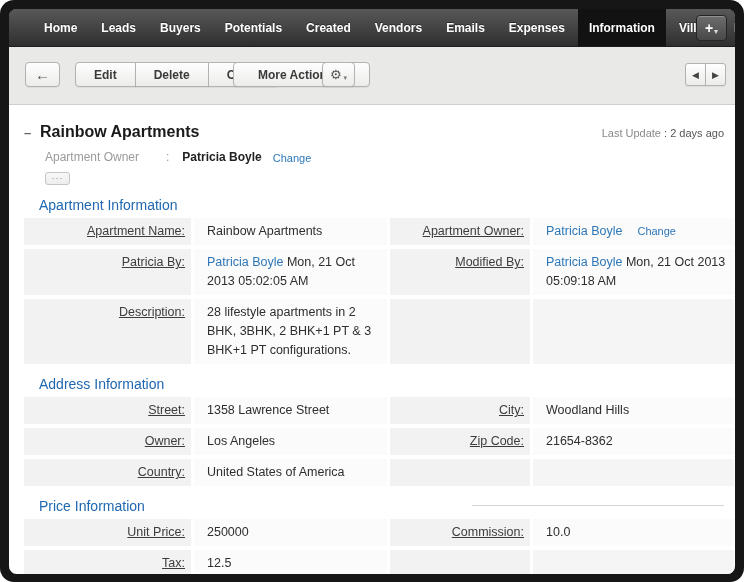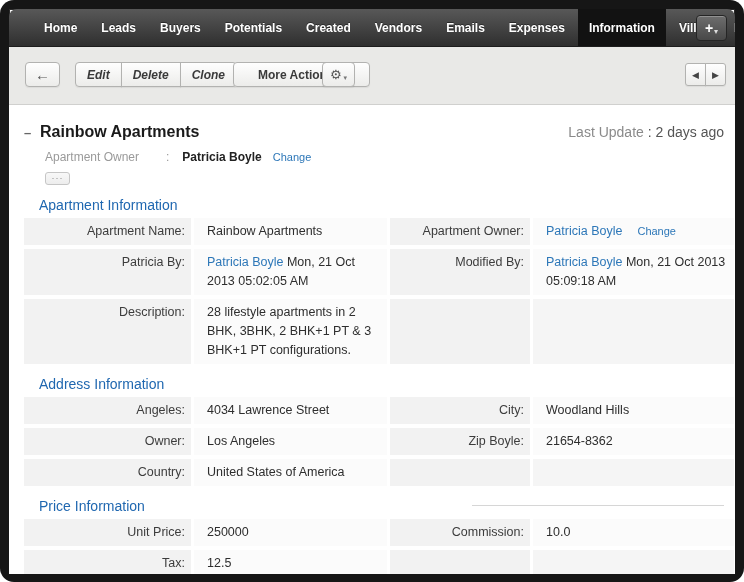--- a/index.html
+++ b/index.html
@@ -1,20 +1,20 @@
 <!DOCTYPE html>
 <html><head>
 <meta charset="utf-8">
 <style>
   * { margin:0; padding:0; box-sizing:border-box; }
   body { background:#fff; font-family:"Liberation Sans","DejaVu Sans",sans-serif; }
 
   .frame { width:744px; height:582px; background:#161616; border-radius:14px;
            padding:9px 9px 8px 9px; overflow:hidden; }
-  .window { width:726px; height:565px; border-radius:0; overflow:hidden;
+  .window { width:726px; height:565px; border-radius:8px; overflow:hidden;
             background:#fff; display:flex; flex-direction:column;
             box-shadow:inset 0 0 0 1px #2a2a2a; }
 
   
   .nav { height:38px; flex:0 0 38px; background:linear-gradient(#585858,#2f2f2f);
          display:flex; align-items:stretch; position:relative;
          border-radius:8px 8px 0 0; border-bottom:1px solid #1d1d1d; }
   .nav-item { display:flex; align-items:center; padding:0 11px; color:#fff;
               font-size:12px; font-weight:bold; cursor:default;
               text-shadow:0 -1px 0 rgba(0,0,0,.4); margin-left:2px; }
@@ -30,63 +30,63 @@
   
   .toolbar { height:58px; flex:0 0 58px; background:#e9e9e7;
              border-bottom:1px solid #d0d0ce; position:relative; }
   .tbtn { position:absolute; top:15px; height:25px; border:1px solid #b2b2b0;
           border-radius:4px; background:linear-gradient(#fefefe,#ececea);
           font-size:12px; font-weight:bold; color:#3a3a3a; display:flex;
           align-items:center; justify-content:center;
           box-shadow:0 1px 1px rgba(0,0,0,.06); font-family:inherit; }
   .tbtn-back { left:16px; width:35px; font-size:15px; color:#555; }
   .tgroup { position:absolute; top:15px; left:66px; display:flex; }
-  .tgroup .tbtn { position:static; border-radius:0; margin-left:-1px; padding:0 11px;font-style:italic; }
+  .tgroup .tbtn { position:static; border-radius:0; margin-left:-1px; padding:0 18px; }
   .tgroup .tbtn:first-child { border-radius:4px 0 0 4px; margin-left:0; }
   .tgroup .tbtn:last-child { border-radius:0 4px 4px 0; }
   .tbtn-more { left:224px; padding:0 24px;justify-content:center; }
   .tbtn-more .caret { font-size:8px; color:#777; margin-left:7px; margin-top:2px; }
   .tbtn-gear { left:313px; width:33px; font-size:13px; color:#555; }
   .tbtn-gear .caret { font-size:7px; color:#777; margin-left:2px; margin-top:6px; }
   .pager { position:absolute; top:16px; right:9px; display:flex; }
   .pager .tbtn { position:static; width:21px; height:23px; font-size:9px;
                  color:#444; border-radius:0; margin-left:-1px; }
   .pager .tbtn:first-child { border-radius:3px 0 0 3px; }
   .pager .tbtn:last-child { border-radius:0 3px 3px 0; }
 
   
   .content { flex:1 1 auto; background:#fff; padding:0 9px 0 15px; overflow:hidden; }
 
   .title-row { margin-top:18px; display:flex; align-items:baseline; }
   .collapse { color:#666; font-size:13px; font-weight:bold; width:16px; }
   .rec-title { font-size:16px; font-weight:bold; color:#1a1a1a; }
-  .last-update { margin-left:auto; font-size:14px; color:#555; padding-right:2px; }
+  .last-update { margin-left:auto; font-size:11px; color:#555; padding-right:2px; }
   .last-update .lu-label { color:#8a8a8a; }
 
   .owner-row { margin-top:9px; margin-left:21px; font-size:12px; display:flex;
-               align-items:center; }
+               align-items:flex-end; }
   .owner-label { color:#9a9a9a; width:121px; }
   .owner-colon { color:#9a9a9a; margin-right:13px; }
   .owner-name { color:#222; font-weight:bold; }
   .owner-change { color:#2d77b8; font-size:11px; margin-left:11px; cursor:pointer; }
 
   .dots-btn { margin-top:8px; margin-left:21px; width:25px; height:13px;
               background:linear-gradient(#f8f8f8,#ededed); border:1px solid #c6c6c6;
               border-radius:3px; color:#8a8a8a; font-size:9px; line-height:10px;
               text-align:center; letter-spacing:1px; }
 
   .section-head { color:#1f67b0; font-size:14px; margin:12px 0 5px 15px;
                   position:relative; }
   .head-rule { position:absolute; left:433px; right:2px; top:7px;
                border-top:1px solid #d6d6d6; }
 
   .ftable { display:grid; grid-template-columns:167px 193px 140px 201px;
             column-gap:3px; row-gap:4px; font-size:12.5px; }
   .flabel { background:#f2f2f2; text-align:right; padding:4px 6px 4px 4px;
-            color:#3c3c3c; line-height:19px; }
+            color:#3c3c3c; line-height:19px;text-decoration:underline; }
   .fvalue { background:#fbfbfb; padding:4px 4px 4px 13px; color:#2e2e2e;
             line-height:19px; }
   .fvalue.vempty { background:#f5f5f5; }
   .lnk { color:#2d77b8; cursor:pointer; }
   .lnk2 { color:#2d77b8; cursor:pointer; font-size:11px; margin-left:15px; }
 </style>
 </head>
 <body>
 
 <div class="frame">
@@ -170,28 +170,28 @@
         <div class="fvalue"><span class="lnk">Patricia Boyle</span><span> Mon, 21 Oct 2013 05:09:18 AM</span></div>
 
         <div class="flabel">Description:</div>
         <div class="fvalue"><span>28 lifestyle apartments in 2 BHK, 3BHK, 2 BHK+1 PT &amp; 3 BHK+1 PT configurations.</span></div>
         <div class="flabel"></div>
         <div class="fvalue vempty"></div>
       </div>
 
       <div class="section-head">Address Information</div>
       <div class="ftable">
-        <div class="flabel">Angeles:</div>
-        <div class="fvalue"><span>4034 Lawrence Street</span></div>
+        <div class="flabel">Street:</div>
+        <div class="fvalue"><span>1358 Lawrence Street</span></div>
         <div class="flabel">City:</div>
         <div class="fvalue"><span>Woodland Hills</span></div>
 
         <div class="flabel">Owner:</div>
         <div class="fvalue"><span>Los Angeles</span></div>
-        <div class="flabel">Zip Boyle:</div>
+        <div class="flabel">Zip Code:</div>
         <div class="fvalue"><span>21654-8362</span></div>
 
         <div class="flabel">Country:</div>
         <div class="fvalue"><span>United States of America</span></div>
         <div class="flabel"></div>
         <div class="fvalue vempty"></div>
       </div>
 
       <div class="section-head">
         <span>Price Information</span>

